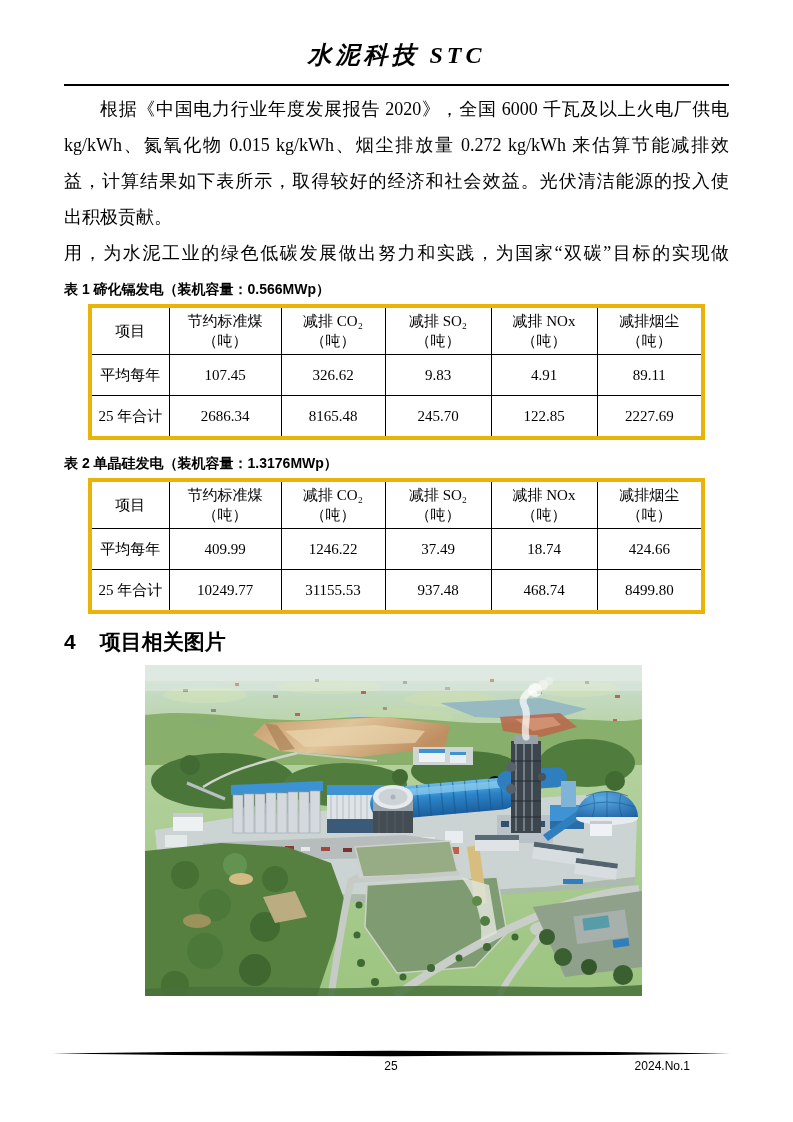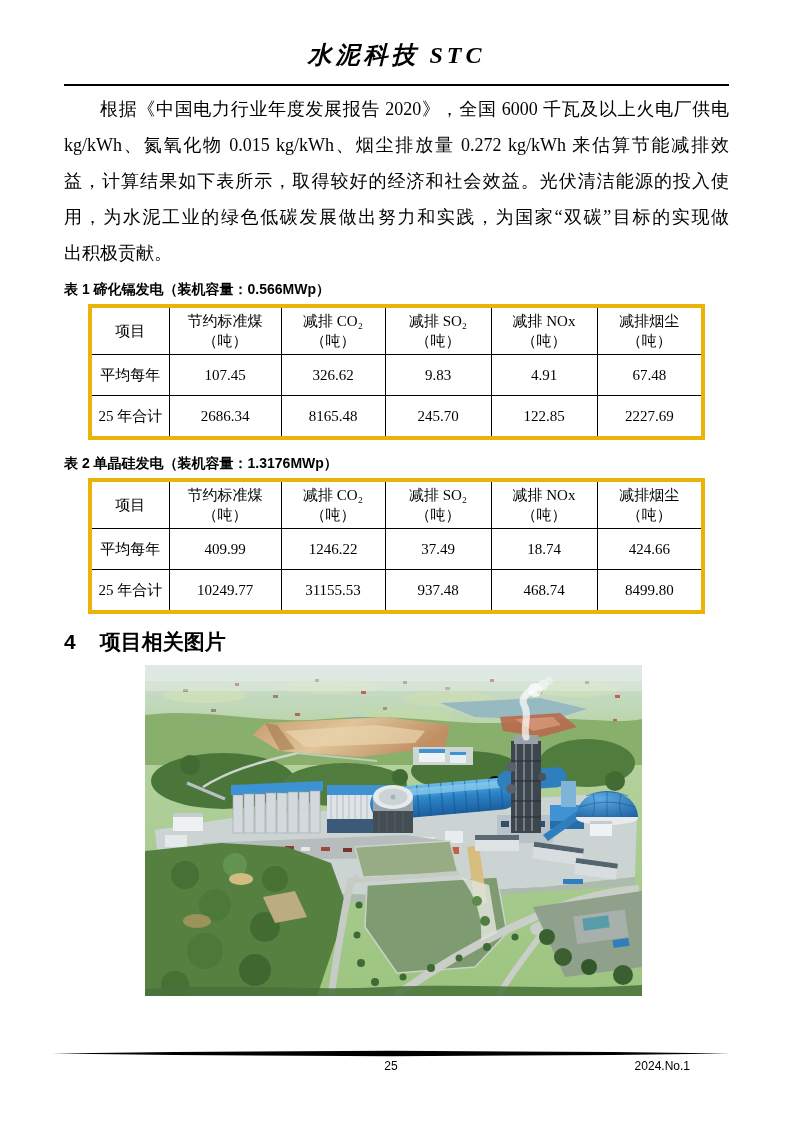--- a/index.html
+++ b/index.html
@@ -73,22 +73,22 @@
 
 <div class="page">
 
   <div class="doc-title">水泥科技 STC</div>
   <hr class="header-rule">
 
   <div class="body-paragraph">
     <div class="para-line first">根据《中国电力行业年度发展报告 2020》，全国 6000 千瓦及以上火电厂供电</div>
     <div class="para-line">kg/kWh、氮氧化物 0.015 kg/kWh、烟尘排放量 0.272 kg/kWh 来估算节能减排效</div>
     <div class="para-line">益，计算结果如下表所示，取得较好的经济和社会效益。光伏清洁能源的投入使</div>
+    <div class="para-line last">出积极贡献。</div>
     <div class="para-line">用，为水泥工业的绿色低碳发展做出努力和实践，为国家“双碳”目标的实现做</div>
-    <div class="para-line last">出积极贡献。</div>
   </div>
 
   <div class="table-caption">表 1 碲化镉发电（装机容量：0.566MWp）</div>
   <table class="data-table">
     <colgroup>
       <col style="width:79px">
         <col style="width:112px">
         <col style="width:104px">
       <col style="width:106px">
         <col style="width:106px">
@@ -122,21 +122,21 @@
           </th>
       </tr>
     </thead>
     <tbody>
       <tr>
         <td>平均每年</td>
         <td>107.45</td>
         <td>326.62</td>
         <td>9.83</td>
         <td>4.91</td>
-        <td>67.48</td>
+        <td>89.11</td>
       </tr>
       <tr>
         <td>25 年合计</td>
         <td>2686.34</td>
         <td>8165.48</td>
         <td>245.70</td>
         <td>122.85</td>
         <td>2227.69</td>
       </tr>
     </tbody>

